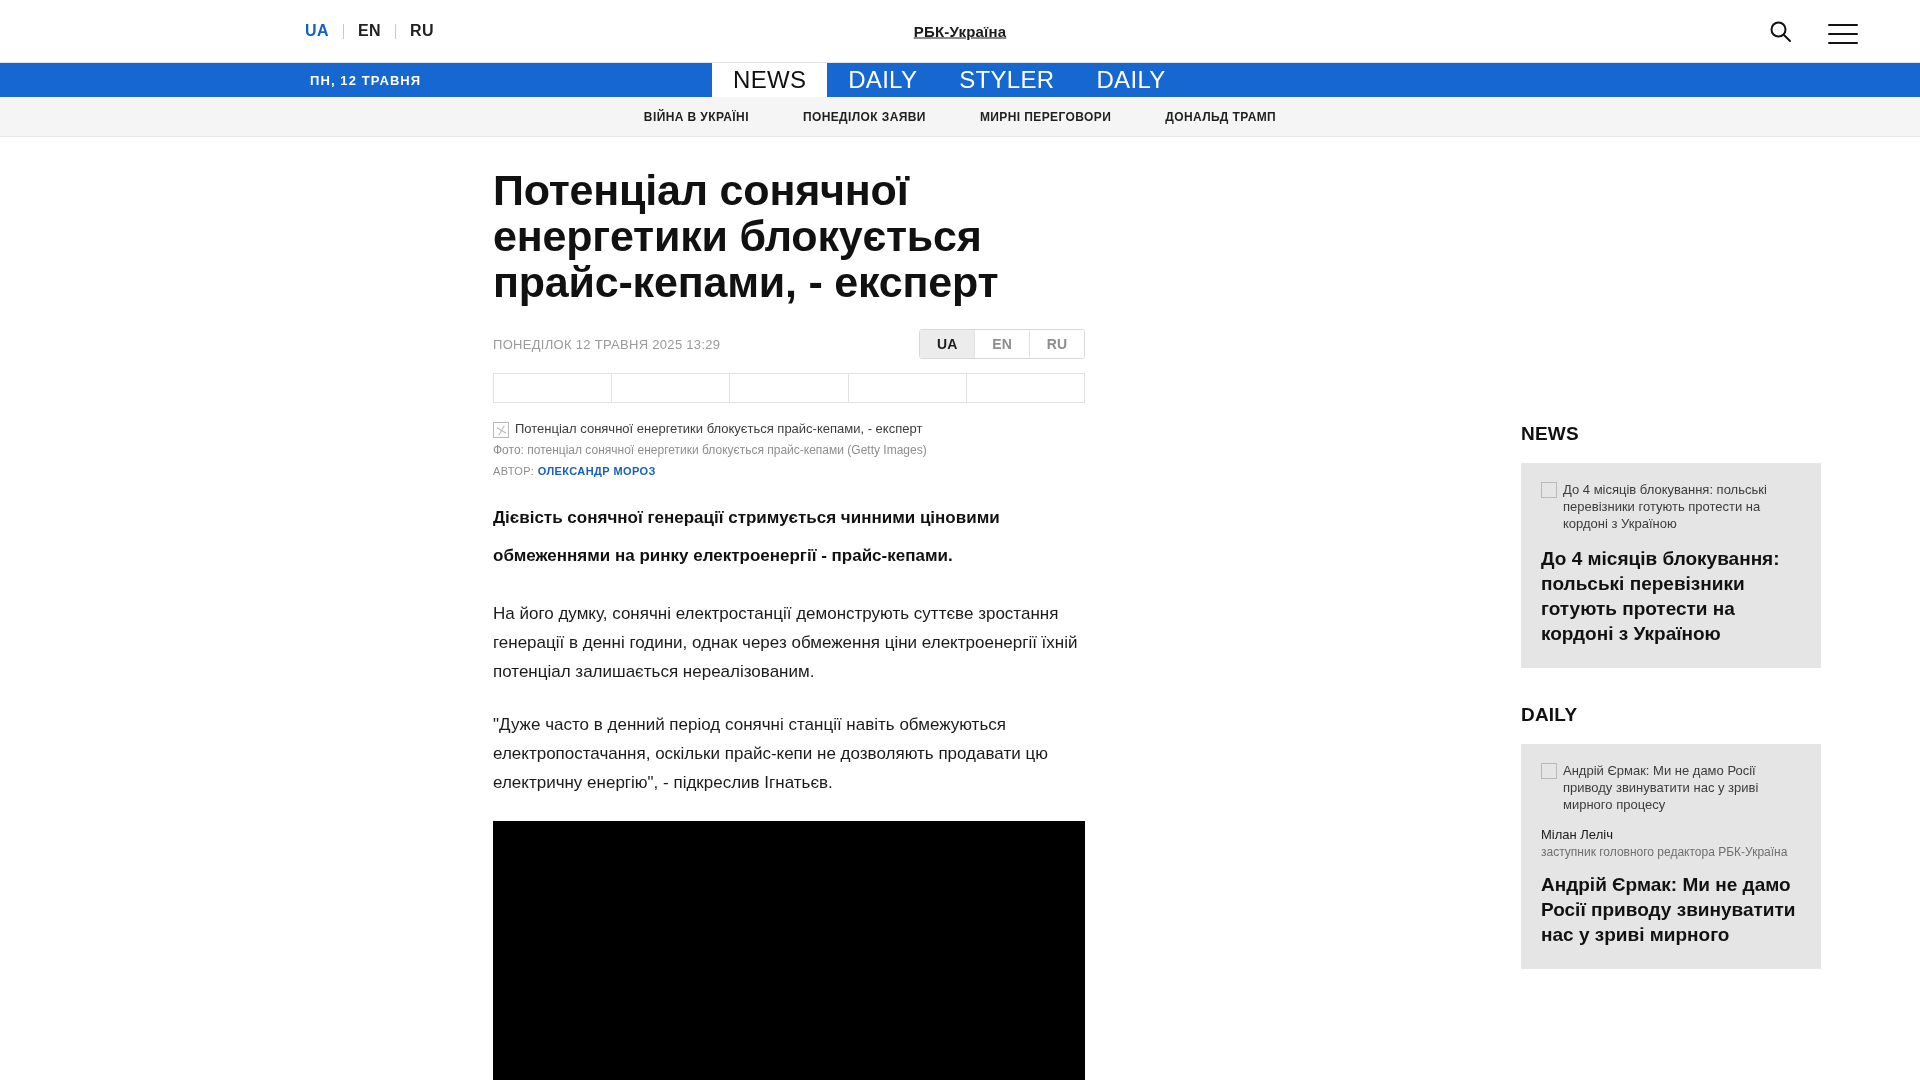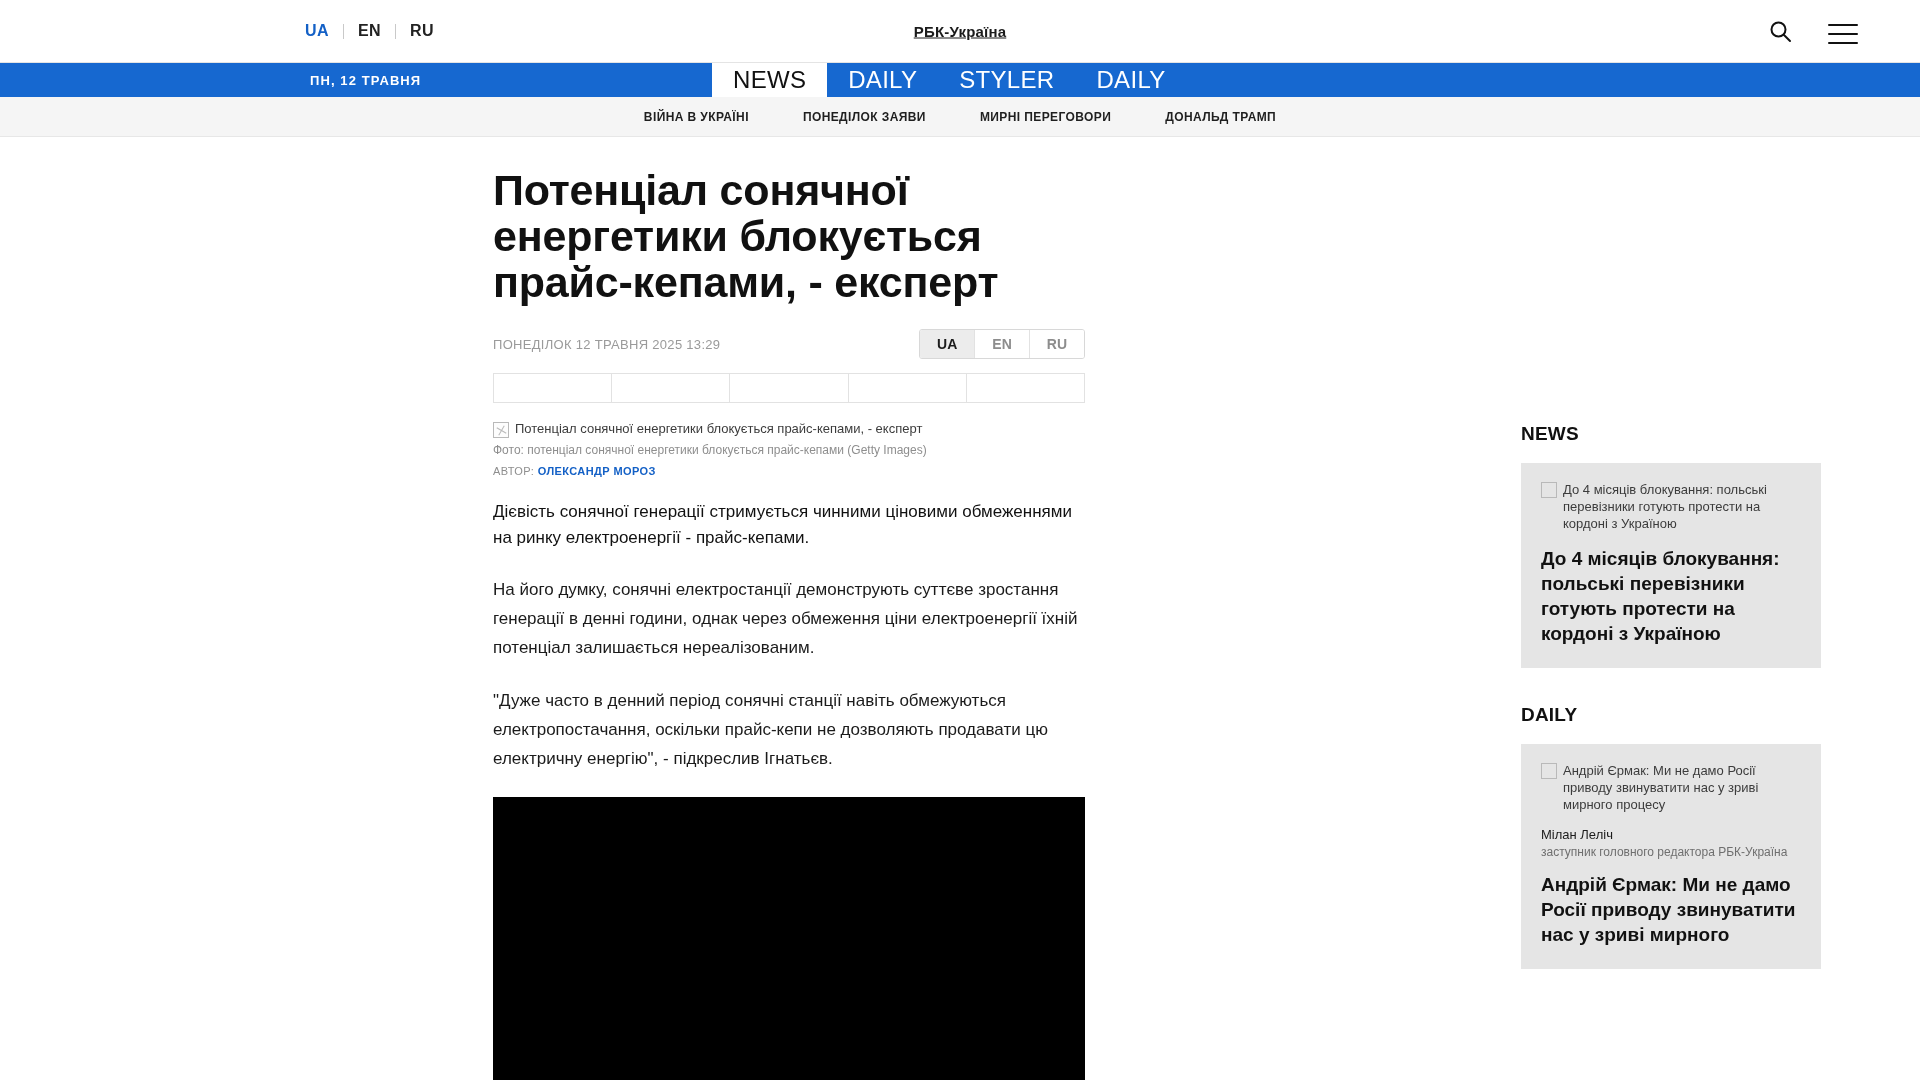--- a/index.html
+++ b/index.html
@@ -245,22 +245,22 @@
     text-transform: uppercase;
     margin-bottom: 22px;
   }
   .author-line a {
     color: #1360c6;
     text-decoration: none;
     font-weight: bold;
   }
   .lead {
     font-size: 17px;
-    line-height: 26px;
-    font-weight: normal;
+    line-height: 38px;
+    font-weight: bold;
     color: #111;
     margin: 0 0 24px 0;
   }
   .article p.body {
     font-size: 17px;
     line-height: 29px;
     color: #1b1b1b;
     margin: 0 0 24px 0;
   }
   .article p.body a {

